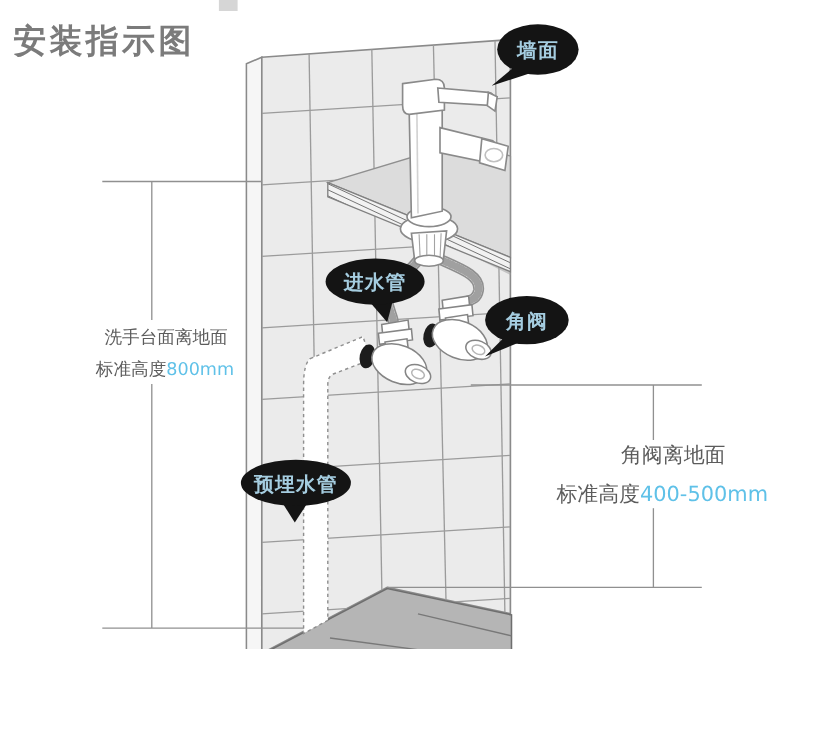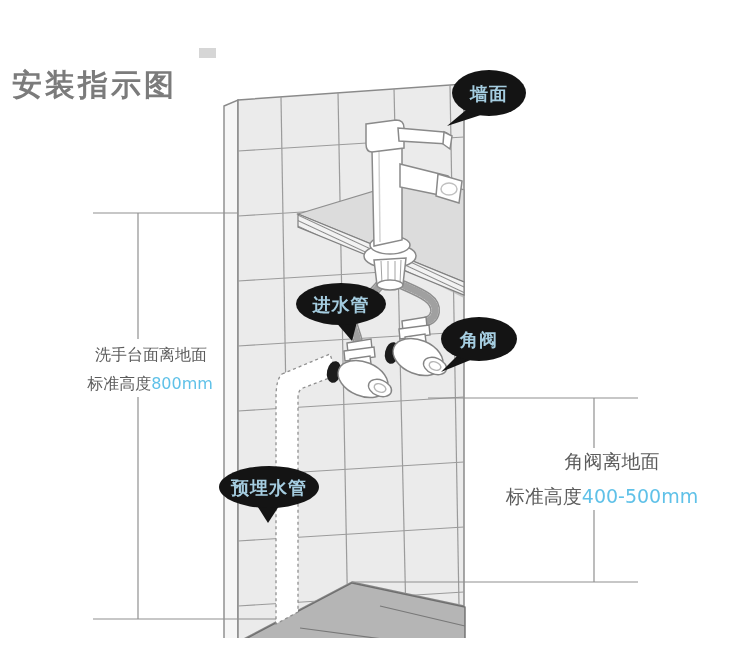--- a/index.html
+++ b/index.html
@@ -1,17 +1,17 @@
 <!DOCTYPE html>
 <html><head>
 <meta charset="utf-8">
 <style>
   html,body{margin:0;padding:0;background:#ffffff;}
   .stage{position:relative;width:743px;height:590px;background:#ffffff;overflow:hidden;
-         font-family:"DejaVu Sans",sans-serif;margin-top:48px;}
+         font-family:"DejaVu Sans",sans-serif;}
   svg{display:block;}
   .title-text{font-size:30px;font-weight:bold;letter-spacing:3px;}
   .dim-text{font-size:16px;}
   .dim-text-right{font-size:19px;}
   .bubble-text{font-size:18px;font-weight:bold;letter-spacing:1px;}
 </style>
 </head>
 <body>
 
 <div class="stage">

